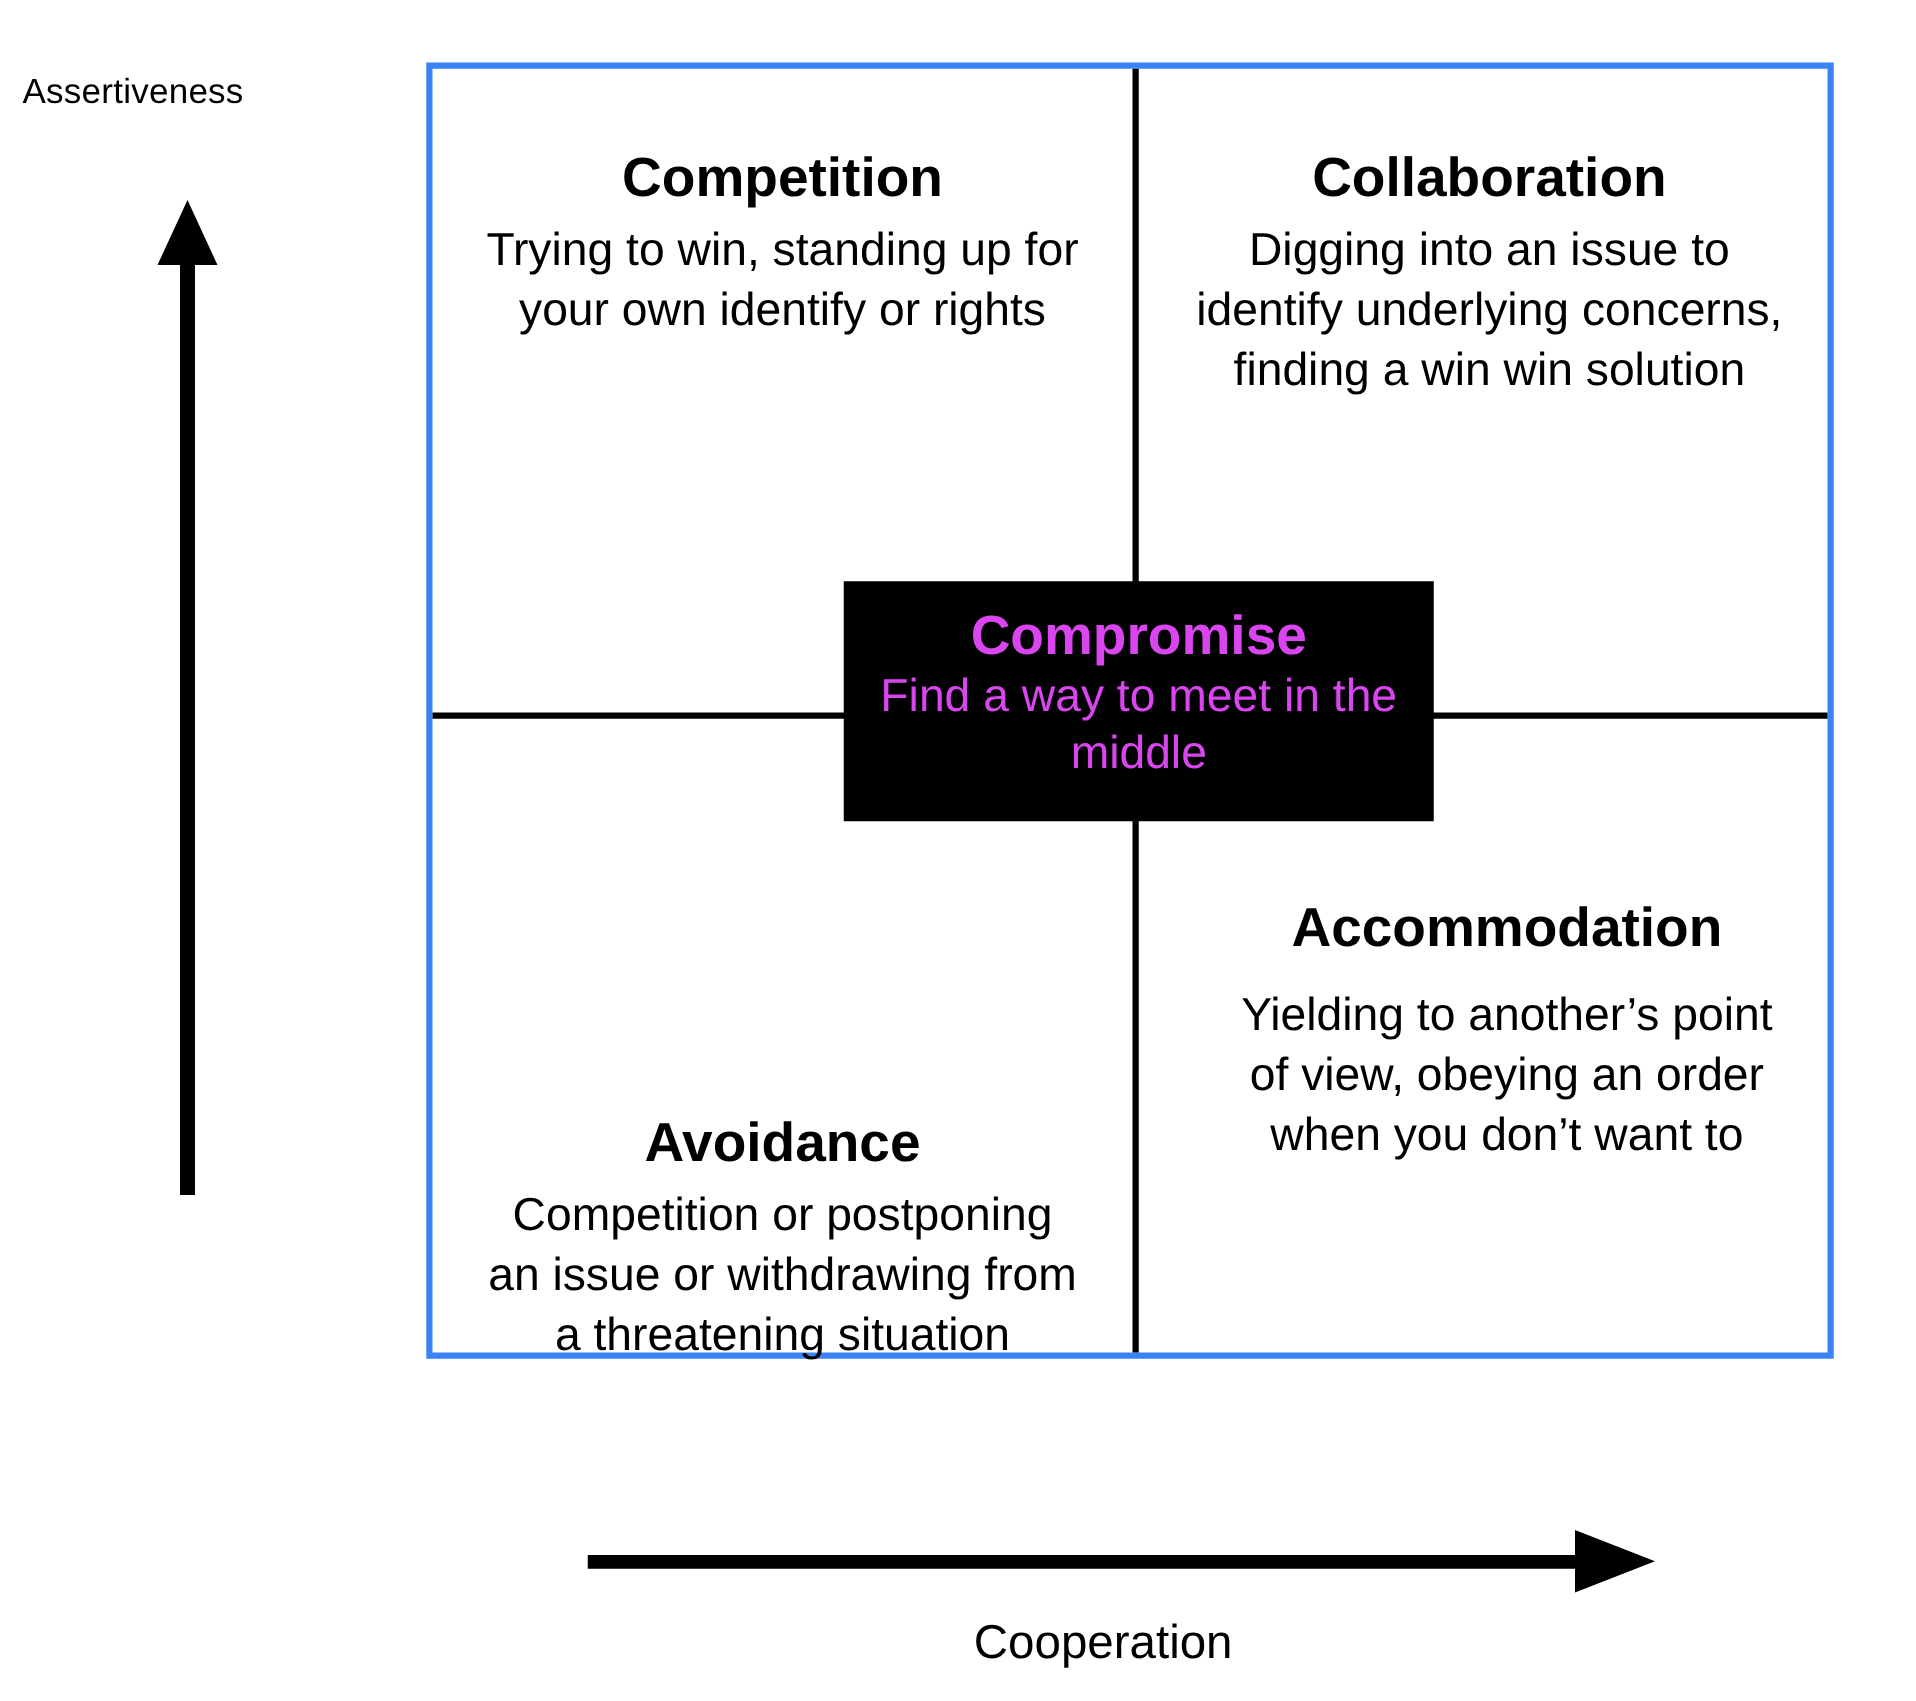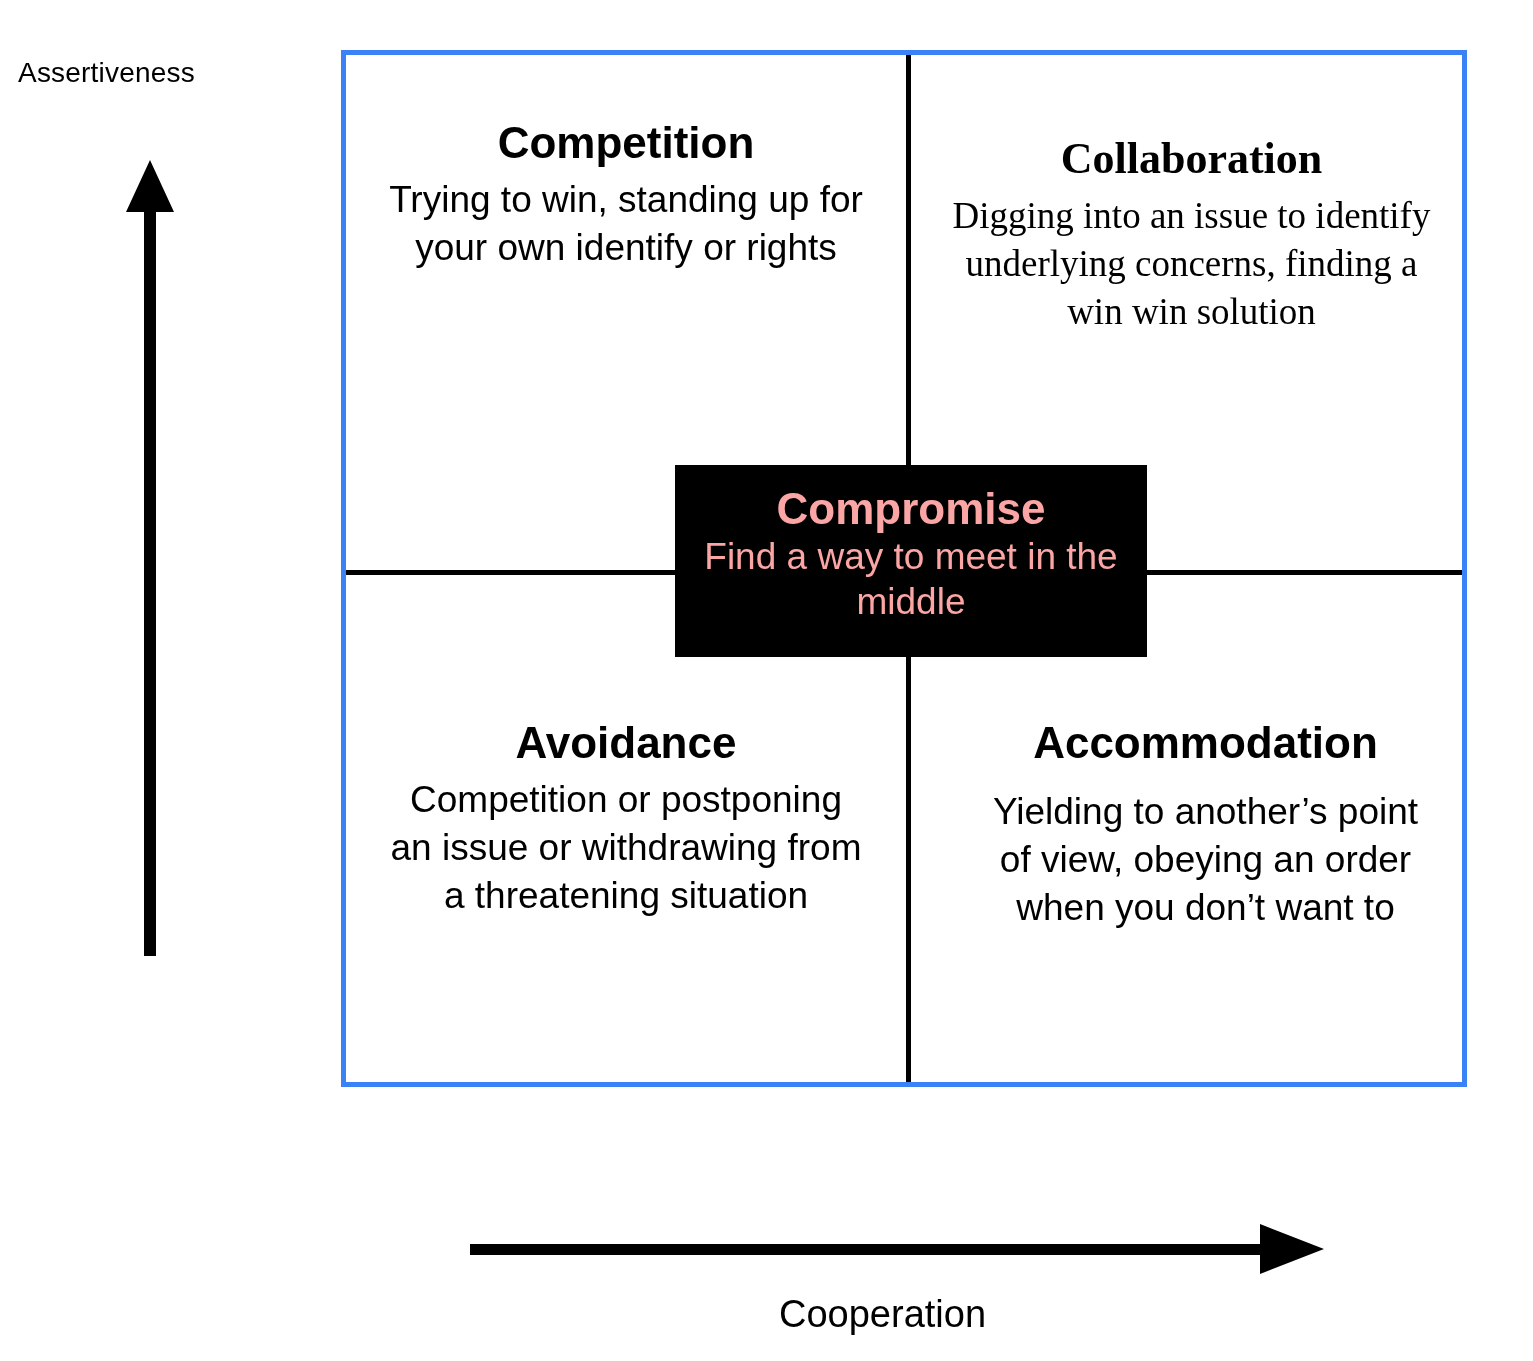--- a/index.html
+++ b/index.html
@@ -90,29 +90,29 @@
     flex-direction: column;
     align-items: center;
     text-align: center;
   }
   #quadrant-competition {
     left: 0;     top: 0;
     width: 560px; height: 515px;
     padding: 62px 38px 0 38px;
   }
   #quadrant-collaboration {
-    left: 565px; top: 16px;
+    left: 565px; top: 0;
     width: 561px; height: 515px;
     padding: 62px 40px 0 40px;
-    font-family: Liberation Serif, serif;
   }
   #quadrant-avoidance {
     left: 0;     top: 520px;
     width: 560px; height: 517px;
     padding: 142px 44px 0 44px;
+    justify-content: flex-end;
   }
   #quadrant-accommodation {
     left: 579px; top: 520px;
     width: 561px; height: 517px;
     padding: 142px 48px 0 48px;
     gap: 12px;
   }
 
   .quadrant-title {
     font-size: 44px;
@@ -127,21 +127,21 @@
   }
 
   
   #compromise-box {
     position: absolute;
     left: 675px;
     top: 465px;
     width: 472px;
     height: 192px;
     background: #000000;
-    color: #fca5a5;
+    color: #d946ef;
     display: flex;
     flex-direction: column;
     align-items: center;
     justify-content: flex-start;
     text-align: center;
     box-sizing: border-box;
     padding-top: 18px;
   }
   #compromise-title {
     font-size: 44px;

